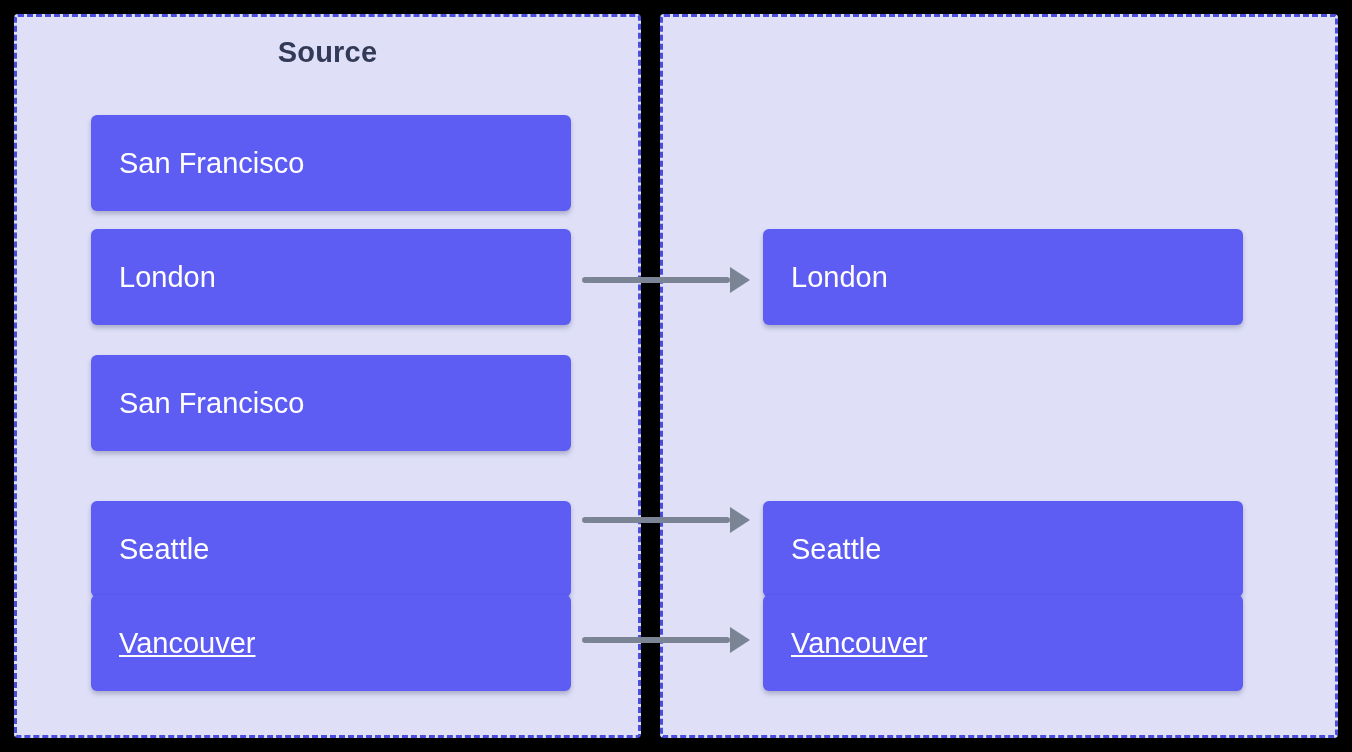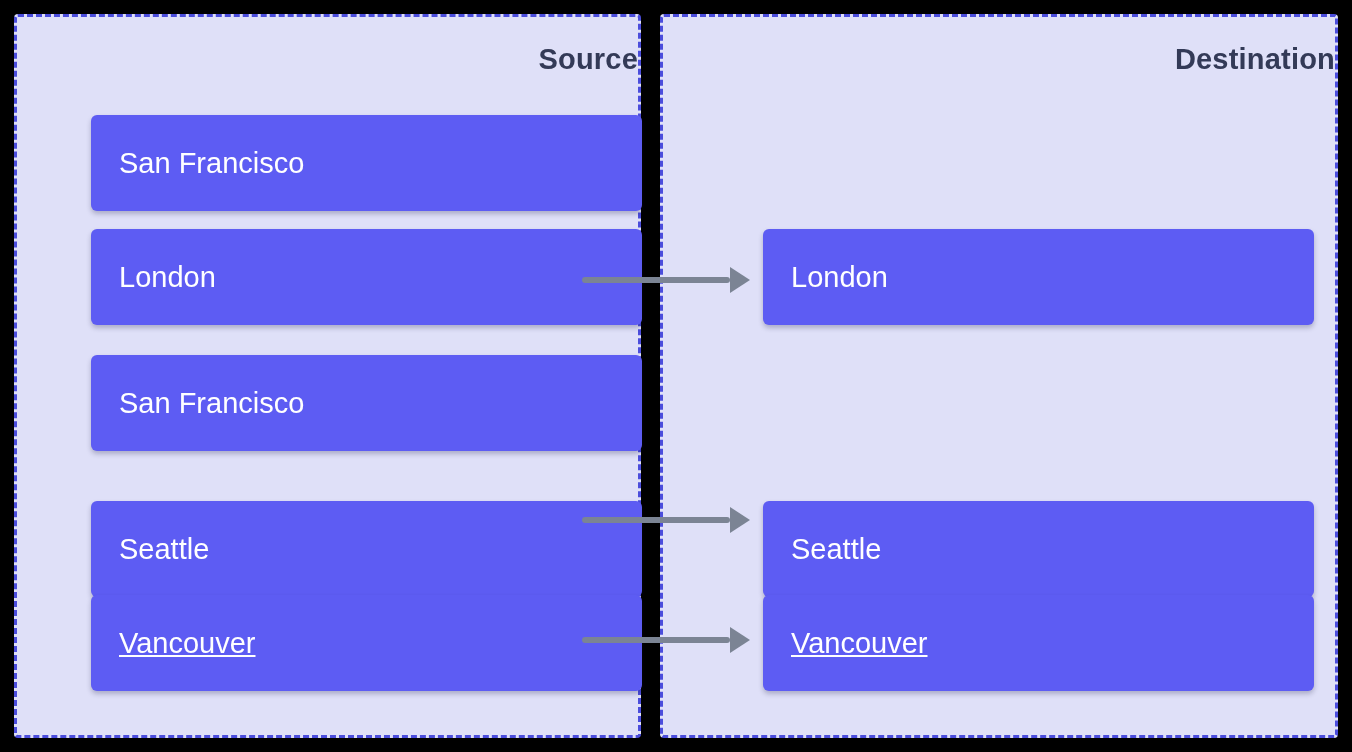--- a/index.html
+++ b/index.html
@@ -28,31 +28,31 @@
     top: 14px;
     height: 724px;
     background: var(--panel-bg);
     border: 3px dashed var(--panel-border);
     border-radius: 4px;
   }
   .panel.source { left: 14px; width: 627px; }
   .panel.destination { left: 660px; width: 678px; }
   .panel-title {
     position: absolute;
-    top: 26px; left: 0; right: 0;
-    text-align: right;
+    top: 19px; left: 0; right: 0;
+    text-align: center;
     font-size: 29px;
     font-weight: 700;
     color: var(--title-text);
     letter-spacing: 0.2px;
   }
   .card {
     position: absolute;
     height: 96px;
-    width: 551px;
+    width: 480px;
     background: var(--card-bg);
     border-radius: 6px;
     box-shadow: 0 3px 5px rgba(20, 20, 60, 0.25);
     display: flex;
     align-items: center;
     padding-left: 28px;
     color: var(--card-text);
     font-size: 29px;
     font-weight: 500;
   }
@@ -97,21 +97,20 @@
   <div class="panel source">
     <div class="panel-title">Source</div>
     <div class="card row-0">San Francisco</div>
     <div class="card row-1">London</div>
     <div class="card row-2">San Francisco</div>
     <div class="card row-3">Seattle</div>
     <div class="card row-4">Vancouver</div>
   </div>
 
   <div class="panel destination">
-    <div class="panel-title">Destination</div>
     <div class="card row-1">London</div>
     <div class="card row-3">Seattle</div>
     <div class="card row-4">Vancouver</div>
   </div>
 
   <div class="arrow arrow-at-row-1">
     <div class="arrow-line"></div>
     <div class="arrow-head"></div>
   </div>
   <div class="arrow arrow-at-row-3">

